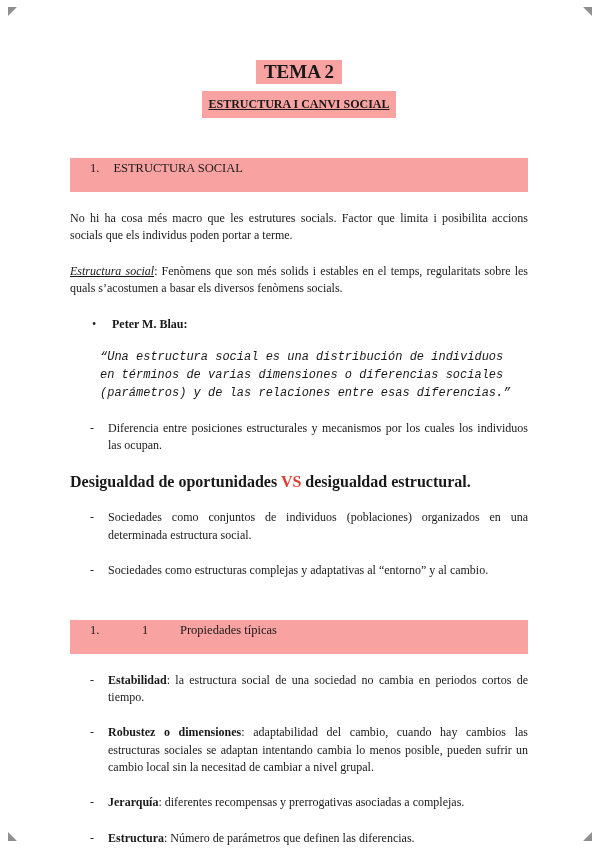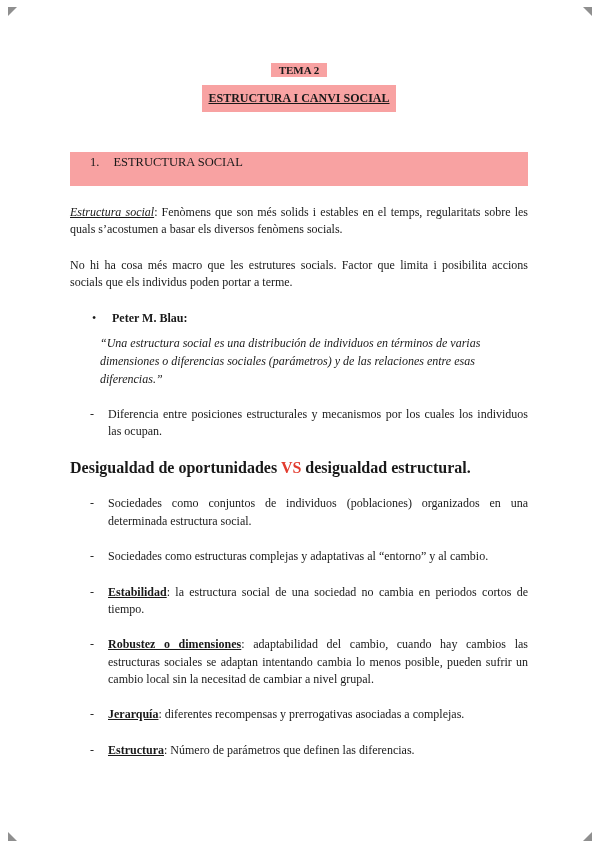--- a/index.html
+++ b/index.html
@@ -9,21 +9,21 @@
     font-family: "Liberation Serif", "DejaVu Serif", serif;
     color: #191919;
     position: relative;
     overflow: hidden;
   }
   .page { padding: 60px 72px 0 70px; }
 
   .center { text-align: center; }
   .hl { background: var(--hl, #f8a2a2); }
 
-  .doc-title { font-weight: bold; font-size: 11px; padding: 1px 8px; display: inline-block; text-align: right; }
+  .doc-title { font-weight: bold; font-size: 19px; padding: 1px 8px; display: inline-block; text-align: right; }
   .subtitle-row { margin-top: 7px; }
   .doc-subtitle { font-weight: bold; font-size: 12px; padding: 6px 6px; display: inline-block; text-decoration: underline; }
 
   .section-bar {
     background: var(--hl, #f8a2a2);
     margin-top: 40px;
     padding: 3px 4px 16px 20px;
     font-weight: normal;
     font-size: 12.5px;
   }
@@ -36,43 +36,44 @@
     line-height: 1.45;
     text-align: justify;
   }
   .def-term { font-style: italic; text-decoration: underline; }
 
   .bullet-item { margin-top: 19px; padding-left: 22px; display: flex; font-size: 12px; }
   .bullet-item .marker { width: 20px; flex: none; }
   .bullet-label { font-weight: bold; }
 
   .quote {
-    margin: 8px 14px 0 30px;
+    margin: 16px 14px 0 30px;
     font-style: italic;
     font-size: 12px;
     line-height: 1.5;
+    font-family: Liberation Mono, monospace;
   }
 
   .dash-item {
     display: flex;
     margin-top: 18px;
     padding-left: 20px;
     font-size: 12px;
     line-height: 1.45;
   }
   .dash-item .marker { width: 18px; flex: none; }
   .dash-text { flex: 1; text-align: justify; }
 
   .vs-line { margin-top: 19px; font-weight: bold; font-size: 16px; }
   .vs { color: var(--red, #e23b2e); }
 
   .sub .num1 { display: inline-block; width: 52px; }
   .sub .num2 { display: inline-block; width: 38px; }
 
-  .term { font-weight: bold; text-decoration: underline; }
+  .term { font-weight: bold; }
 
   .corner { position: absolute; width: 0; height: 0; }
   .corner-tl { top: 7px;  left: 8px;   border-top: 9px solid var(--corner, #8b8b8b);    border-right: 9px solid transparent; }
   .corner-tr { top: 7px;  right: 8px;  border-top: 9px solid var(--corner, #8b8b8b);    border-left: 9px solid transparent; }
   .corner-bl { bottom: 7px; left: 8px; border-bottom: 9px solid var(--corner, #8b8b8b); border-right: 9px solid transparent; }
   .corner-br { bottom: 7px; right: 8px;border-bottom: 9px solid var(--corner, #8b8b8b); border-left: 9px solid transparent; }
 </style>
 </head>
 <body>
 
@@ -87,25 +88,25 @@
     <span class="hl doc-title">TEMA 2</span>
   </div>
   <div class="center subtitle-row">
     <span class="hl doc-subtitle">ESTRUCTURA I CANVI SOCIAL</span>
   </div>
 
   <div class="section-bar">
     <span class="sec-num">1.</span><span class="sec-title">ESTRUCTURA SOCIAL</span>
   </div>
 
+  <p class="body-text">No hi ha cosa més macro que les estrutures socials. Factor que limita i posibilita accions socials que els individus poden portar a terme.</p>
+
   <p class="body-text">
     <span class="def-term">Estructura social</span><span>: Fenòmens que son més solids i estables en el temps, regularitats sobre les quals s’acostumen a basar els diversos fenòmens socials.</span>
   </p>
-
-  <p class="body-text">No hi ha cosa més macro que les estrutures socials. Factor que limita i posibilita accions socials que els individus poden portar a terme.</p>
 
   <div class="bullet-item">
     <span class="marker">•</span>
     <span class="bullet-label">Peter M. Blau:</span>
   </div>
 
   <p class="quote">“Una estructura social es una distribución de individuos en términos de varias dimensiones o diferencias sociales (parámetros) y de las relaciones entre esas diferencias.”</p>
 
   <div class="dash-item">
     <span class="marker">-</span>
@@ -119,20 +120,23 @@
   <div class="dash-item">
     <span class="marker">-</span>
     <span class="dash-text">Sociedades como conjuntos de individuos (poblaciones) organizados en una determinada estructura social.</span>
   </div>
 
   <div class="dash-item">
     <span class="marker">-</span>
     <span class="dash-text">Sociedades como estructuras complejas y adaptativas al “entorno” y al cambio.</span>
   </div>
 
+  <div class="section-bar sub">
+    <span class="num1">1.</span><span class="num2">1</span><span>Propiedades típicas</span>
+  </div>
 
   <div class="dash-item">
     <span class="marker">-</span>
     <span class="dash-text"><span class="term">Estabilidad</span><span>: la estructura social de una sociedad no cambia en periodos cortos de tiempo.</span></span>
   </div>
 
   <div class="dash-item">
     <span class="marker">-</span>
     <span class="dash-text"><span class="term">Robustez o dimensiones</span><span>: adaptabilidad del cambio, cuando hay cambios las estructuras sociales se adaptan intentando cambia lo menos posible, pueden sufrir un cambio local sin la necesitad de cambiar a nivel grupal.</span></span>
   </div>

